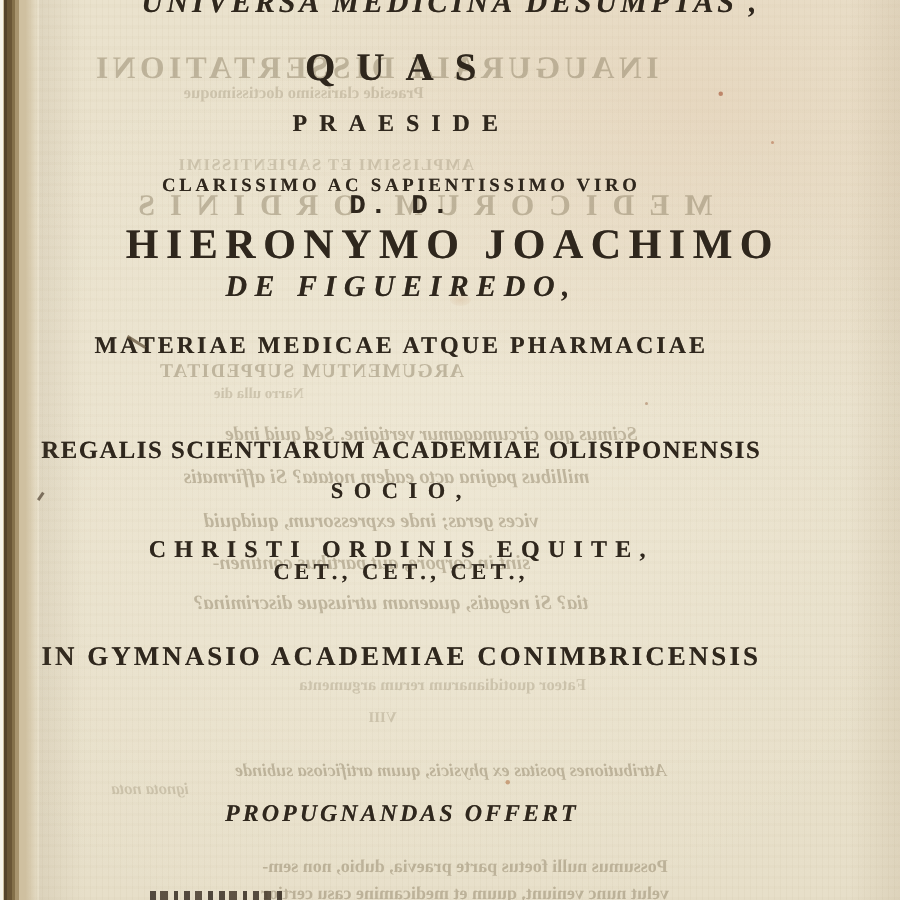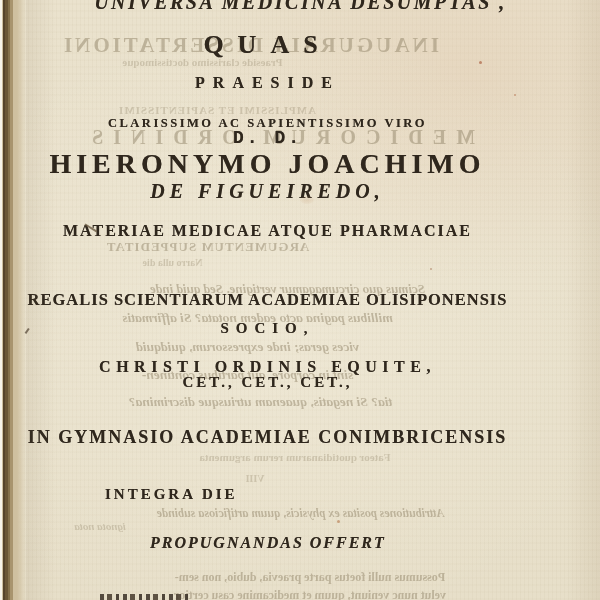--- a/index.html
+++ b/index.html
@@ -80,29 +80,28 @@
   <div class="ghost it" style="left:78px;top:506px;width:445px;font-size:12px;">Attributiones positas ex physicis, quum artificiosa subinde</div>
   <div class="ghost it light" style="left:60px;top:520px;width:80px;font-size:11px;">ignota nota</div>
   <div class="ghost" style="left:95px;top:570px;width:430px;font-size:12px;">Possumus nulli foetus parte praevia, dubio, non sem-</div>
   <div class="ghost" style="left:90px;top:588px;width:440px;font-size:12px;">velut nunc veniunt, quum et medicamine casu certior</div>
 
   <div class="line it" style="left:38px;width:525px;top:-9px;font-size:20px;letter-spacing:2.5px;">UNIVERSA MEDICINA DESUMPTAS ,</div>
   <div class="line" style="top:74px;font-size:16px;letter-spacing:8px;">PRAESIDE</div>
   <div class="line" style="top:30px;font-size:26px;letter-spacing:14px;">QUAS</div>
   <div class="line" style="top:105px;font-size:12.5px;letter-spacing:2.5px;margin-top:11px;">CLARISSIMO AC SAPIENTISSIMO VIRO</div>
   <div class="line" style="top:128px;font-size:18px;letter-spacing:3px;font-family:Liberation Mono, monospace;">D. D.</div>
-  <div class="line" style="top:148px;font-size:28px;letter-spacing:5px;">HIERONYMO JOACHIMO</div>
+  <div class="line" style="top:148px;font-size:28px;letter-spacing:5px;text-align:right;">HIERONYMO JOACHIMO</div>
   <div class="line" style="top:180px;font-size:20px;letter-spacing:5px;font-style:italic;">DE FIGUEIREDO,</div>
   <div class="line" style="top:222px;font-size:16px;letter-spacing:2px;">MATERIAE MEDICAE ATQUE PHARMACIAE</div>
   <div class="line" style="top:290px;font-size:16.5px;letter-spacing:1px;">REGALIS SCIENTIARUM ACADEMIAE OLISIPONENSIS</div>
   <div class="line" style="top:320px;font-size:15px;letter-spacing:7px;">SOCIO,</div>
   <div class="line" style="top:358px;font-size:16px;letter-spacing:5.5px;">CHRISTI ORDINIS EQUITE,</div>
   <div class="line" style="top:374px;font-size:15px;letter-spacing:3px;">CET., CET., CET.,</div>
   <div class="line" style="top:427px;font-size:18px;letter-spacing:2px;">IN GYMNASIO ACADEMIAE CONIMBRICENSIS</div>
-  <div class="line" style="left:105px;width:auto;text-align:left;top:486px;font-size:15px;letter-spacing:3px;">INTEGRA DIE</div>
   <div class="line it" style="left:150px;width:auto;text-align:center;top:534px;font-size:16px;letter-spacing:2px;">PROPUGNANDAS OFFERT</div>
 
   <div id="clip-frag"></div>
 
   <div id="slash-mark"></div>
   <div id="comma-mark"></div>
   <div class="speck" style="left:479px;top:61px;width:3px;height:3px;background:#a85b3c;opacity:.65;"></div>
   <div class="speck" style="left:514px;top:94px;width:2px;height:2px;background:#b06a45;opacity:.55;"></div>
   <div class="speck" style="left:337px;top:520px;width:3px;height:3px;background:#b4764a;opacity:.6;"></div>
   <div class="speck" style="left:430px;top:268px;width:2px;height:2px;background:#9c6a48;opacity:.5;"></div>

